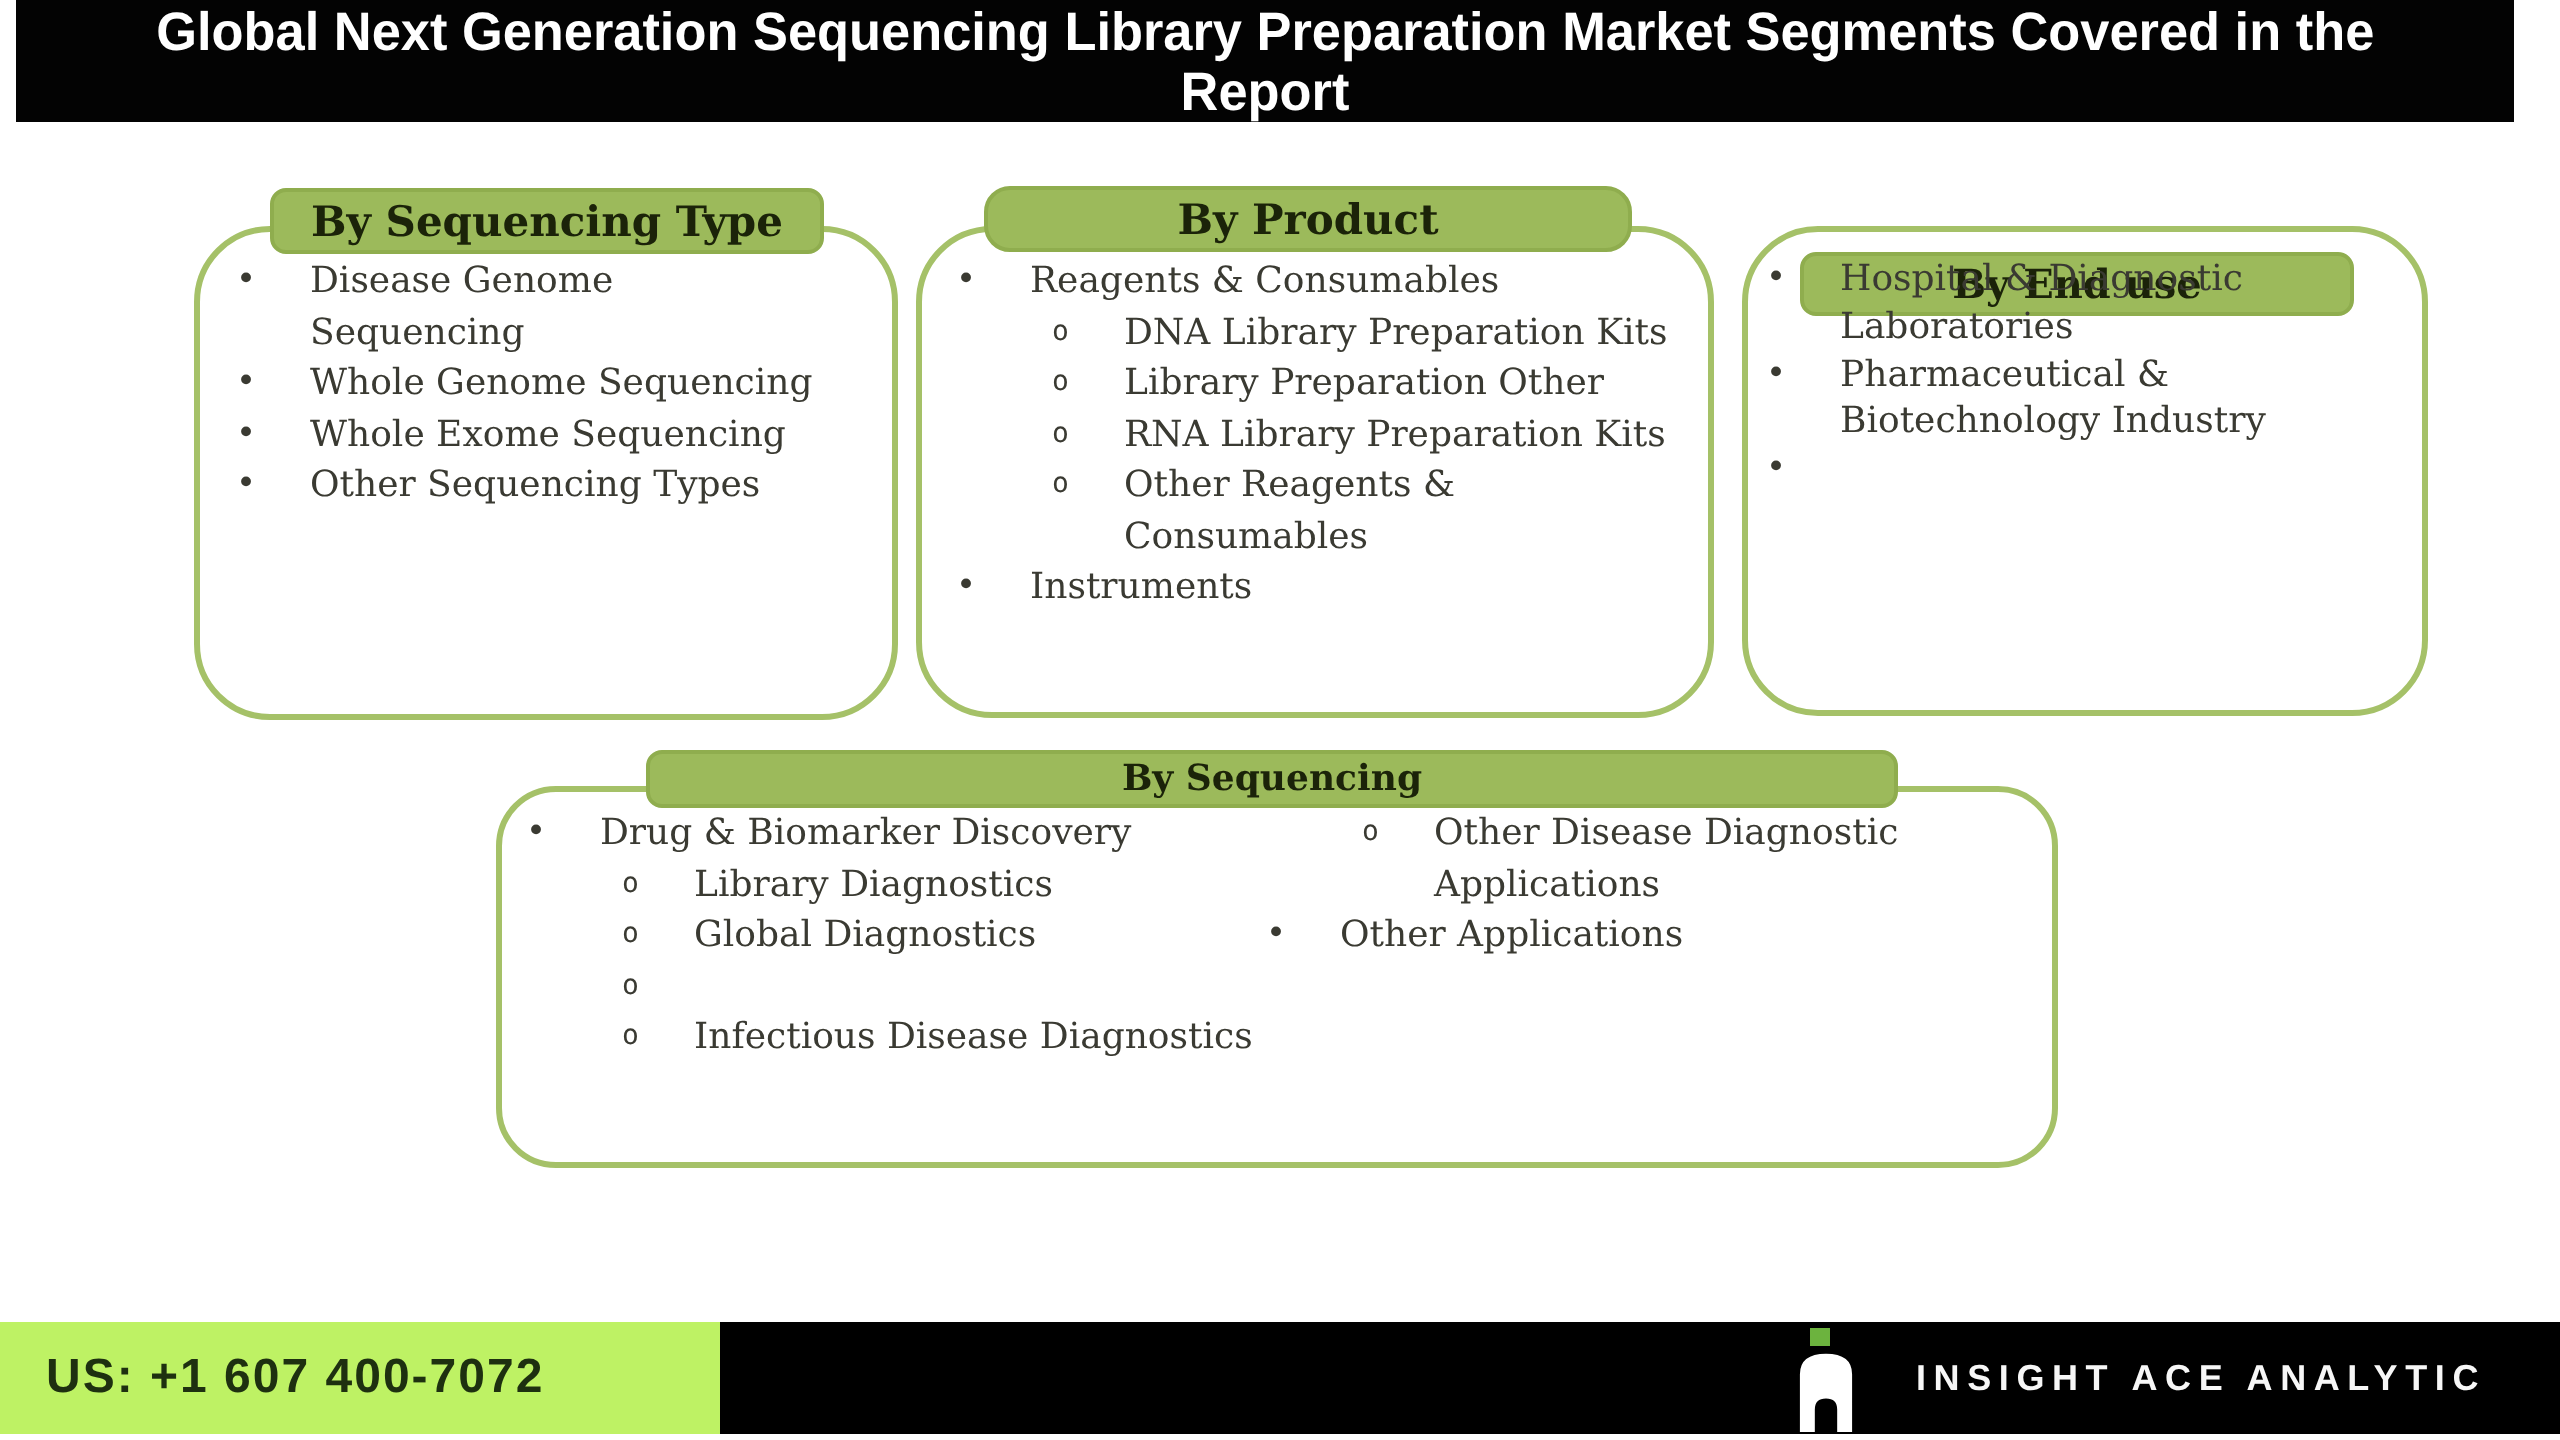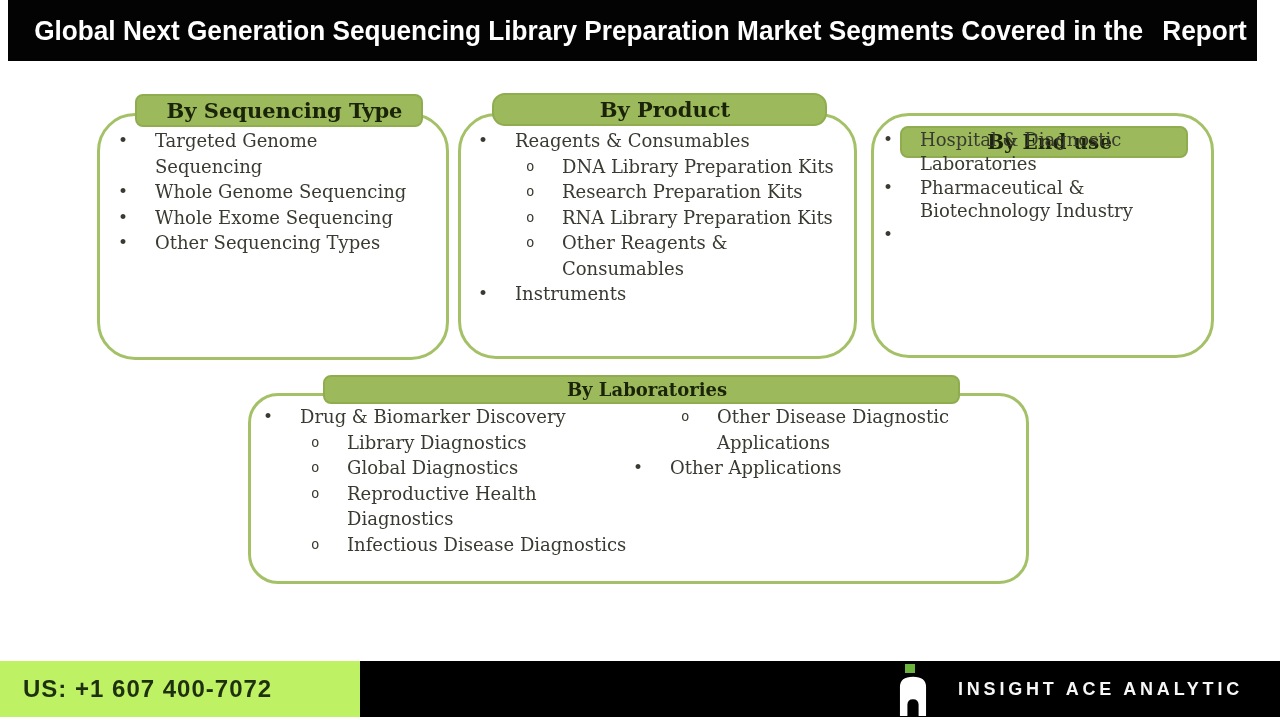--- a/index.html
+++ b/index.html
@@ -1,33 +1,33 @@
 <!DOCTYPE html>
 <html><head>
 <meta charset="utf-8">
 <style>
   html,body{margin:0;padding:0;background:#fff;}
   .canvas{position:relative;width:1280px;height:720px;background:#ffffff;overflow:hidden;
           font-family:"DejaVu Serif",serif;}
 
   
   .title-bar{position:absolute;left:8px;top:0;width:1249px;height:61px;background:#030303;
-             color:#ffffff;display:flex;align-items:center;justify-content:center;
+             color:#ffffff;display:flex;flex-direction:column;align-items:center;justify-content:center;
              font-family:"Liberation Sans",sans-serif;font-weight:bold;overflow:hidden;}
   .title-line{font-size:27px;line-height:30px;white-space:pre;transform:scaleX(0.97);}
 
   
   .seg{position:absolute;background:#ffffff;border:3.5px solid #a5c168;border-radius:38px;}
   #box-seq {left:97px; top:113px;width:346px;height:241px;}
   #box-prod{left:458px;top:113px;width:393px;height:240px;}
   #box-end {left:871px;top:113px;width:337px;height:239px;}
   #box-app {left:248px;top:393px;width:775px;height:185px;border-radius:30px;}
 
   .pill{position:absolute;background:#9cba5b;border:2px solid #8fad4e;border-radius:8px;
-        display:flex;align-items:center;justify-content:center;font-weight:bold;color:#1b2309;padding-left:11px;}
+        display:flex;align-items:center;justify-content:center;font-weight:bold;color:#1b2309;}
   #pill-seq {left:135px;top:94px; width:273px;height:29px;font-size:21px;}
   #pill-prod{left:492px;top:93px; width:320px;height:29px;font-size:21px;border-radius:13px;}
   #pill-end {left:900px;top:94px; width:273px;height:28px;font-size:20px;margin-top:32px;}
   #pill-app {left:323px;top:375px;width:622px;height:25px;font-size:18px;}
 
   
   .list{position:absolute;color:#3a3a32;}
   #list-seq      {left:110px;top:128px;width:335px;}
   #list-prod     {left:470px;top:128px;width:385px;}
   #list-end      {left:875px;top:128px;width:335px;}
@@ -68,26 +68,26 @@
   </div>
 
   <div class="seg" id="box-seq"></div>
   <div class="seg" id="box-prod"></div>
   <div class="seg" id="box-end"></div>
   <div class="seg" id="box-app"></div>
 
   <div class="pill" id="pill-seq">By Sequencing Type</div>
   <div class="pill" id="pill-prod">By Product</div>
   <div class="pill" id="pill-end">By End use</div>
-  <div class="pill" id="pill-app">By Laboratories</div>
+  <div class="pill" id="pill-app">By Sequencing</div>
 
   <div class="list" id="list-seq">
       <div class="li lv1">
         <span class="marker">•</span>
-        <span class="txt">Targeted Genome
+        <span class="txt">Disease Genome
 Sequencing</span>
       </div>
       <div class="li lv1">
         <span class="marker">•</span>
         <span class="txt">Whole Genome Sequencing</span>
       </div>
       <div class="li lv1">
         <span class="marker">•</span>
         <span class="txt">Whole Exome Sequencing</span>
       </div>
@@ -100,21 +100,21 @@
       <div class="li lv1">
         <span class="marker">•</span>
         <span class="txt">Reagents &amp; Consumables</span>
       </div>
       <div class="li lv2">
         <span class="marker">o</span>
         <span class="txt">DNA Library Preparation Kits</span>
       </div>
       <div class="li lv2">
         <span class="marker">o</span>
-        <span class="txt">Research Preparation Kits</span>
+        <span class="txt">Library Preparation Other</span>
       </div>
       <div class="li lv2">
         <span class="marker">o</span>
         <span class="txt">RNA Library Preparation Kits</span>
       </div>
       <div class="li lv2">
         <span class="marker">o</span>
         <span class="txt">Other Reagents &amp;
 Consumables</span>
       </div>
@@ -146,22 +146,20 @@
       <div class="li lv2">
         <span class="marker">o</span>
         <span class="txt">Library Diagnostics</span>
       </div>
       <div class="li lv2">
         <span class="marker">o</span>
         <span class="txt">Global Diagnostics</span>
       </div>
       <div class="li lv2">
         <span class="marker">o</span>
-        <span class="txt">Reproductive Health
-Diagnostics</span>
       </div>
       <div class="li lv2">
         <span class="marker">o</span>
         <span class="txt">Infectious Disease Diagnostics</span>
       </div>
     </div>
   <div class="list" id="list-app-right">
       <div class="li lv2">
         <span class="marker">o</span>
         <span class="txt">Other Disease Diagnostic

